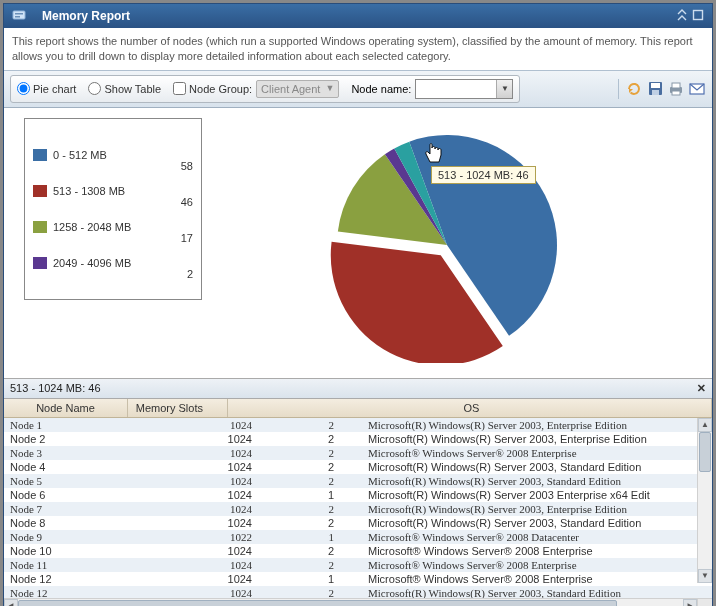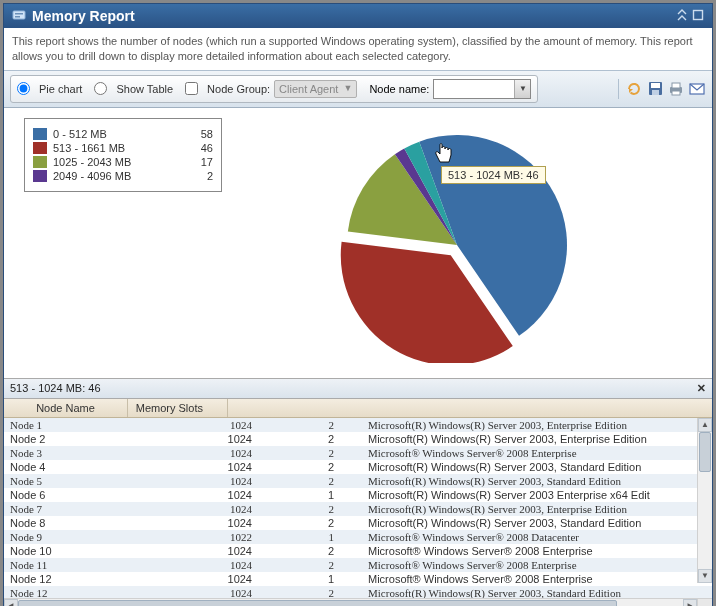--- a/index.html
+++ b/index.html
@@ -1,41 +1,41 @@
 <!DOCTYPE html>
 <html><head>
 <meta charset="utf-8">
 <style>
 * { box-sizing: border-box; margin: 0; padding: 0; }
 body { font-family: Tahoma, Verdana, sans-serif; font-size: 11px; background: #888; padding: 3px; }
 .window { width: 710px; border: 1px solid #2a4d7a; background: #fff; }
 .titlebar { background: linear-gradient(to bottom, #3a6ea5, #2a5284); color: #fff; padding: 4px 8px; display: flex; align-items: center; justify-content: space-between; height: 24px; }
-.titlebar-left { display: flex; align-items: center; gap: 6px; font-weight: bold; font-size: 14px; }
+.titlebar-left { display: flex; align-items: center; gap: 16px; font-weight: bold; font-size: 12px; }
 .titlebar-icons { display: flex; gap: 4px; }
 .titlebar-icons span { cursor: pointer; font-size: 12px; color: #cde; }
 .description { padding: 6px 8px; color: #555; background: #fff; line-height: 1.35; }
 .toolbar { background: linear-gradient(to bottom, #f0f4f8, #d8e2ec); border-top: 1px solid #b0c0d0; border-bottom: 1px solid #a0b0c0; display: flex; align-items: center; padding: 4px 6px; gap: 8px; }
 .toolbar-group { display: flex; align-items: center; gap: 4px; border: 1px solid #b0b8c0; background: linear-gradient(to bottom,#fff,#e8ecf0); border-radius: 3px; padding: 3px 6px; }
-.radio-label, .chk-label { display: flex; align-items: center; gap: 9px; color: #333; }
+.radio-label, .chk-label { display: flex; align-items: center; gap: 3px; color: #333; }
 .radio-label input, .chk-label input { margin: 0; }
 .sep-v { width: 4px; }
 .select-disabled { background: #e0e0e0; color: #888; border: 1px solid #b0b0b0; padding: 2px 18px 2px 4px; position: relative; border-radius: 2px; }
 .select-disabled::after { content: "▼"; position: absolute; right: 4px; top: 2px; font-size: 9px; color: #888; }
 .node-name-input { display: flex; align-items: center; border: 1px solid #888; background: #fff; height: 20px; }
 .node-name-input input { border: none; outline: none; width: 80px; padding: 2px 4px; font-size: 11px; }
 .dropdown-btn { width: 16px; height: 18px; background: linear-gradient(to bottom,#f0f0f0,#d0d0d0); border-left: 1px solid #aaa; display: flex; align-items: center; justify-content: center; font-size: 8px; color: #444; }
 .toolbar-right { margin-left: auto; display: flex; align-items: center; gap: 3px; }
 .action-icon { width: 18px; height: 18px; display: flex; align-items: center; justify-content: center; font-size: 13px; cursor: pointer; }
 .page-sep { width: 1px; height: 20px; background: #b0c0d0; margin: 0 3px; }
 .chart-area { display: flex; padding: 10px 20px; background: #fff; height: 270px; position: relative; }
-.legend { border: 1px solid #888; padding: 7px 8px; width: 198px; height: fit-content; background: #fff; }
+.legend { border: 1px solid #888; padding: 17px 8px; width: 178px; height: fit-content; background: #fff; }
 .legend-row { display: flex; align-items: center; gap: 6px; margin: 2px 0; }
 .swatch { width: 14px; height: 12px; flex-shrink: 0; }
 .legend-label { flex: 1; color: #333; }
-.legend-val { color: #333; text-align: right; width: 20px; }
+.legend-val { color: #333; text-align: right; width: 20px; margin-top: 22px; }
 .pie-wrap { flex: 1; display: flex; justify-content: center; align-items: center; position: relative; }
 .tooltip { position: absolute; top: 48px; left: 50%; transform: translateX(-16px); background: #fffbe6; border: 1px solid #b0a050; padding: 2px 6px; color: #333; white-space: nowrap; z-index: 5; }
 .cursor-icon { position: absolute; top: 24px; left: 50%; transform: translateX(-24px); z-index: 6; pointer-events: none; }
 .grid-section { border-top: 1px solid #aaa; }
 .grid-titlebar { background: linear-gradient(to bottom, #eef2f6, #dae3ec); border-bottom: 1px solid #aaa; padding: 3px 6px; display: flex; justify-content: space-between; color: #222; }
 .close-x { font-family: Arial; font-weight: bold; color: #333; cursor: pointer; }
 .grid-head { display: flex; background: linear-gradient(to bottom,#f4ede0,#e6dcc8); border-bottom: 1px solid #c0b498; }
 .col-h { border-right: 1px solid #c8bea8; padding: 3px 6px; text-align: center; color: #333; }
 .grid-body { height: 180px; overflow: hidden; background: #fff; color: #333; position: relative; }
 .row { display: flex; height: 14px; align-items: center; }
@@ -143,26 +143,26 @@
 
   <div class="chart-area">
     <div class="legend" id="legend">
         <div class="legend-row">
           <span class="swatch" style="background:#3a6ea5"></span>
           <span class="legend-label">0 - 512 MB</span>
           <span class="legend-val">58</span>
         </div>
         <div class="legend-row">
           <span class="swatch" style="background:#a03028"></span>
-          <span class="legend-label">513 - 1661 MB</span>
+          <span class="legend-label">513 - 1308 MB</span>
           <span class="legend-val">46</span>
         </div>
         <div class="legend-row">
           <span class="swatch" style="background:#8aa040"></span>
-          <span class="legend-label">1025 - 2043 MB</span>
+          <span class="legend-label">1258 - 2048 MB</span>
           <span class="legend-val">17</span>
         </div>
         <div class="legend-row">
           <span class="swatch" style="background:#5a3890"></span>
           <span class="legend-label">2049 - 4096 MB</span>
           <span class="legend-val">2</span>
         </div>
       </div>
     <div class="pie-wrap">
       <svg id="pie-svg" width="260" height="240" viewBox="0 0 260 240">
@@ -182,20 +182,21 @@
   </div>
 
   <div class="grid-section">
     <div class="grid-titlebar">
       <span>513 - 1024 MB: 46</span>
       <span class="close-x">✕</span>
     </div>
     <div class="grid-head">
       <div class="col-h c-name">Node Name</div>
       <div class="col-h c-slot">Memory Slots</div>
+      <div class="col-h c-os" style="flex:1">OS</div>
     </div>
     <div class="grid-body" id="grid-body">
       <div class="row even">
           <span class="cell c-name">Node 1</span>
           <span class="cell c-mem">1024</span>
           <span class="cell c-slot">2</span>
           <span class="cell c-os">Microsoft(R) Windows(R) Server 2003, Enterprise Edition</span>
         </div>
         <div class="row">
           <span class="cell c-name">Node 2</span>

